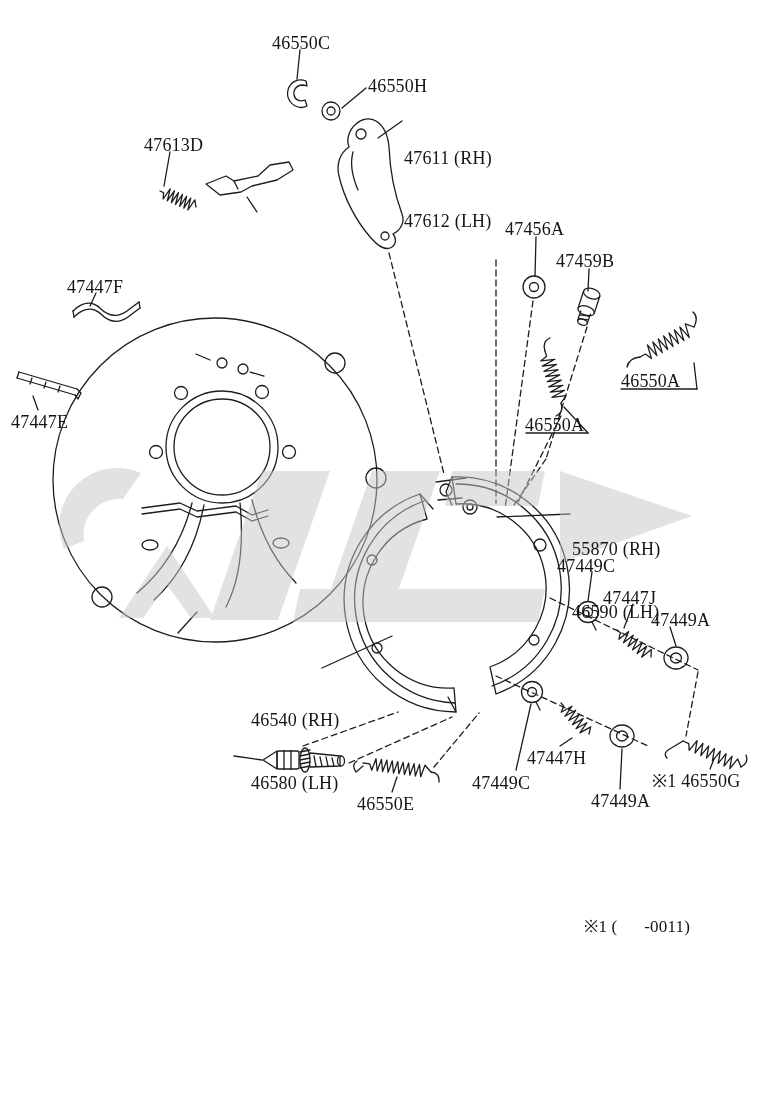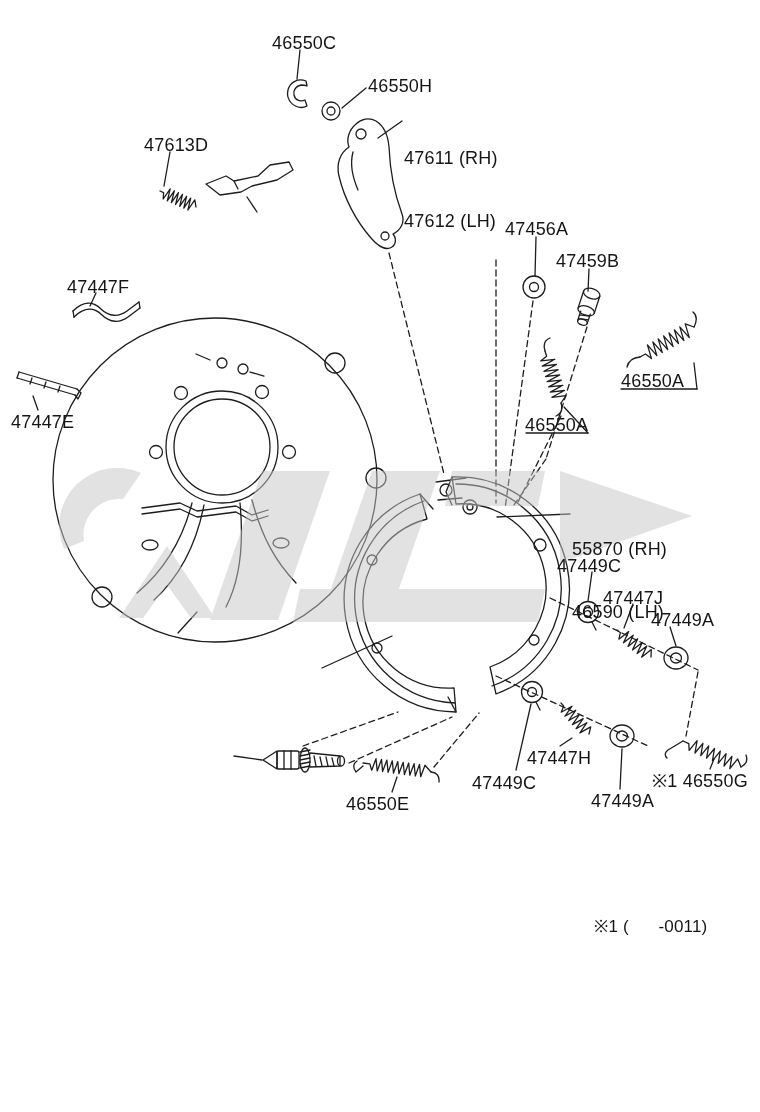--- a/index.html
+++ b/index.html
@@ -1,20 +1,20 @@
 <!DOCTYPE html>
 <html><head>
 <meta charset="utf-8">
 <style>
   html,body{margin:0;padding:0;background:#ffffff;}
   .canvas{position:relative;width:760px;height:1040px;background:#ffffff;overflow:hidden;
-          font-family:Liberation Sans, sans-serif;}
+          font-family:Liberation Serif, serif;}
   svg.art{position:absolute;left:0;top:0;}
   .lbl{position:absolute;font-size:18px;color:#151515;white-space:pre;letter-spacing:.2px;line-height:21px;z-index:5;}
-  .footnote{font-size:17px;margin-left:10px;}
+  .footnote{font-size:17px;}
   .docnum{font-size:16px;letter-spacing:1px;}
   .wm{fill:#c6c6c6;stroke:none;opacity:.5;}
   .dash{stroke-dasharray:6 4;}
 </style>
 </head>
 <body>
 
 <div class="canvas">
 
 <svg class="art" width="760" height="1112" viewBox="0 0 760 1112" stroke="#1d1d1d" fill="none" stroke-width="1.3" stroke-linecap="round" stroke-linejoin="round">
@@ -226,24 +226,28 @@
   <div class="lbl" style="left:572px;top:497px">
     <div>55870 (RH)</div>
     <div>46590 (LH)</div>
   </div>
 
   <div class="lbl" style="left:557px;top:556px">47449C</div>
   <div class="lbl" style="left:603px;top:588px">47447J</div>
   <div class="lbl" style="left:651px;top:610px">47449A</div>
 
 
+  <div class="lbl" style="left:251px;top:668px">
+    <div>46540 (RH)</div>
+    <div>46580 (LH)</div>
+  </div>
 
 
   <div class="lbl" style="left:527px;top:748px">47447H</div>
   <div class="lbl" style="left:472px;top:773px">47449C</div>
   <div class="lbl" style="left:652px;top:771px">※1 46550G</div>
-  <div class="lbl" style="left:346px;top:794px">46550E</div>
+  <div class="lbl" style="left:357px;top:794px">46550E</div>
   <div class="lbl" style="left:591px;top:791px">47449A</div>
 
   <div class="lbl footnote" style="left:584px;top:916px">※1 (      -0011)</div>
   <div class="lbl docnum" style="left:662px;top:1076px">460311-B</div>
 
 </div>
 
 </body></html>

